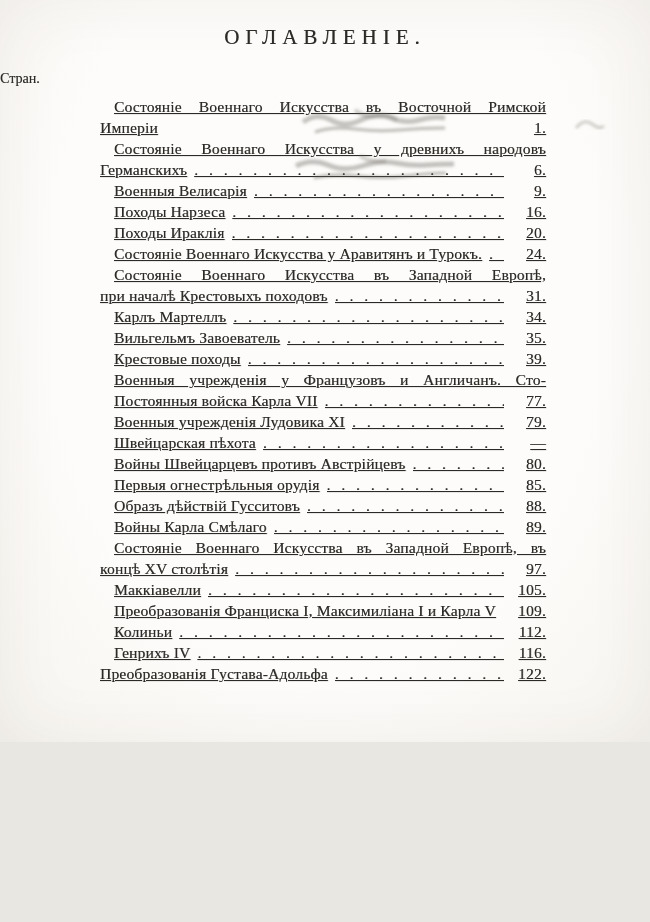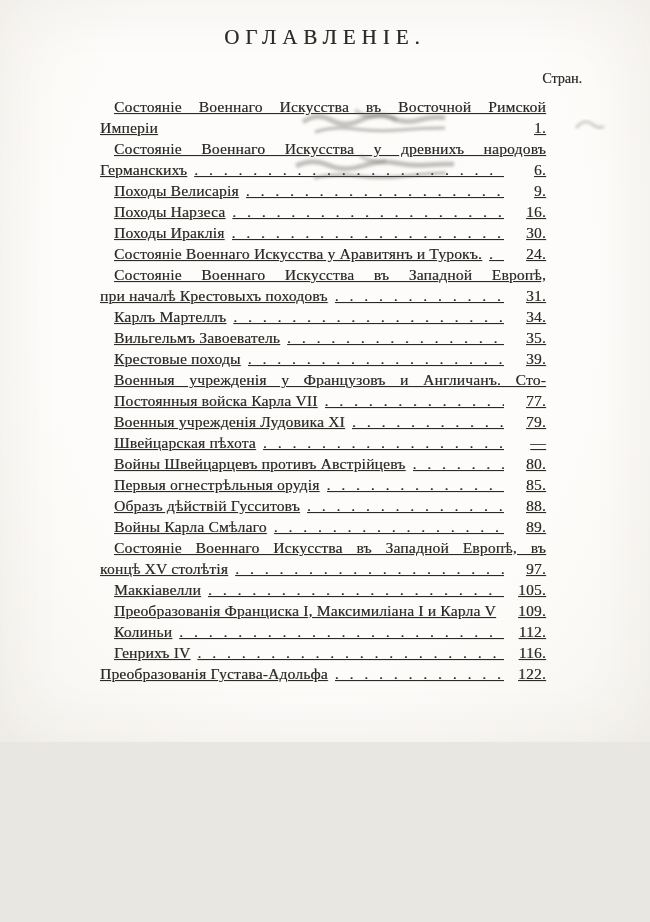--- a/index.html
+++ b/index.html
@@ -18,21 +18,21 @@
   .title {
     padding-top:24px;
     text-align:center;
     font-size:21px;
     line-height:26px;
     letter-spacing:6px;
   }
   .col-header {
     margin-top:20px;
     padding-right:68px;
-    text-align:right;
+    text-align:left;
     font-size:14px;
     line-height:18px;
   }
   .toc {
     margin-top:8px;
     padding:0 104px 0 100px;
     font-size:15.5px;
     letter-spacing:0.2px;
   }
   .entry { }
@@ -134,37 +134,37 @@
       <div class="entry">
         <div class="line indent full"><span class="text-full">Состояніе Военнаго Искусства у древнихъ народовъ</span></div>
         <div class="line last">
           <span class="text">Германскихъ</span>
           <span class="leader"></span>
           <span class="pagenum">6.</span>
         </div>
       </div>
       <div class="entry">
         <div class="line indent last">
-          <span class="text">Походы Велисарія</span>
+          <span class="text">Военныя Велисарія</span>
           <span class="leader"></span>
           <span class="pagenum">9.</span>
         </div>
       </div>
       <div class="entry">
         <div class="line indent last">
           <span class="text">Походы Нарзеса</span>
           <span class="leader"></span>
           <span class="pagenum">16.</span>
         </div>
       </div>
       <div class="entry">
         <div class="line indent last">
           <span class="text">Походы Ираклія</span>
           <span class="leader"></span>
-          <span class="pagenum">30.</span>
+          <span class="pagenum">20.</span>
         </div>
       </div>
       <div class="entry">
         <div class="line indent last">
           <span class="text">Состояніе Военнаго Искусства у Аравитянъ и Турокъ.</span>
           <span class="leader"></span>
           <span class="pagenum">24.</span>
         </div>
       </div>
       <div class="entry">

